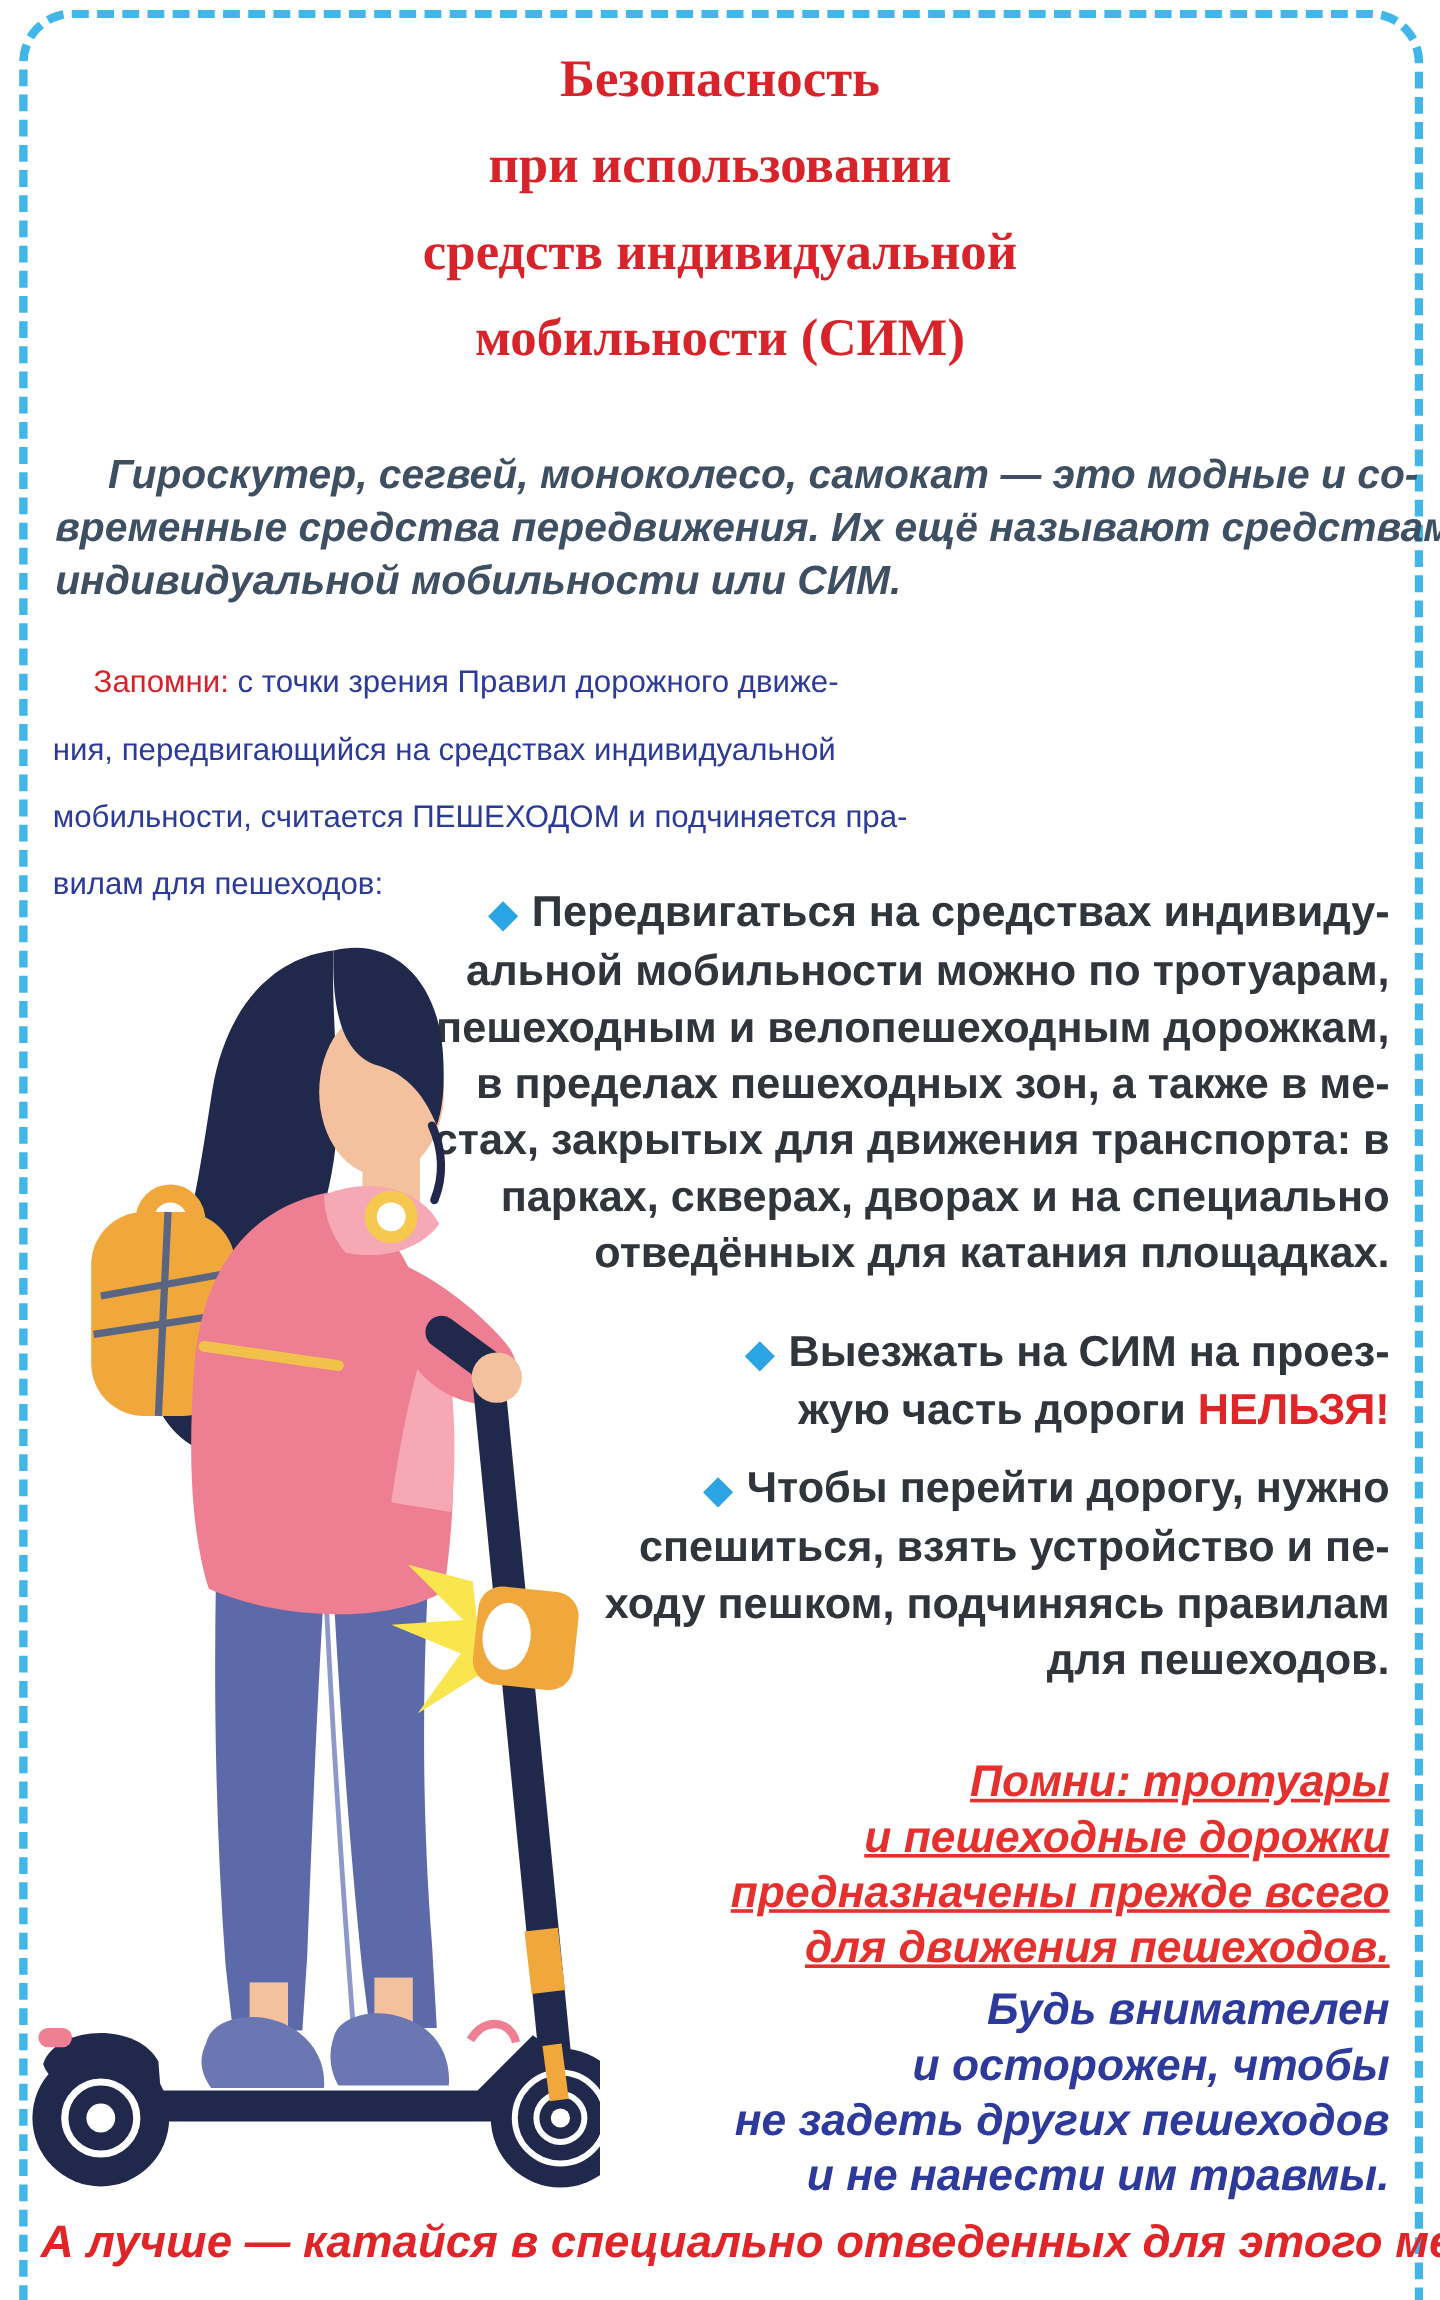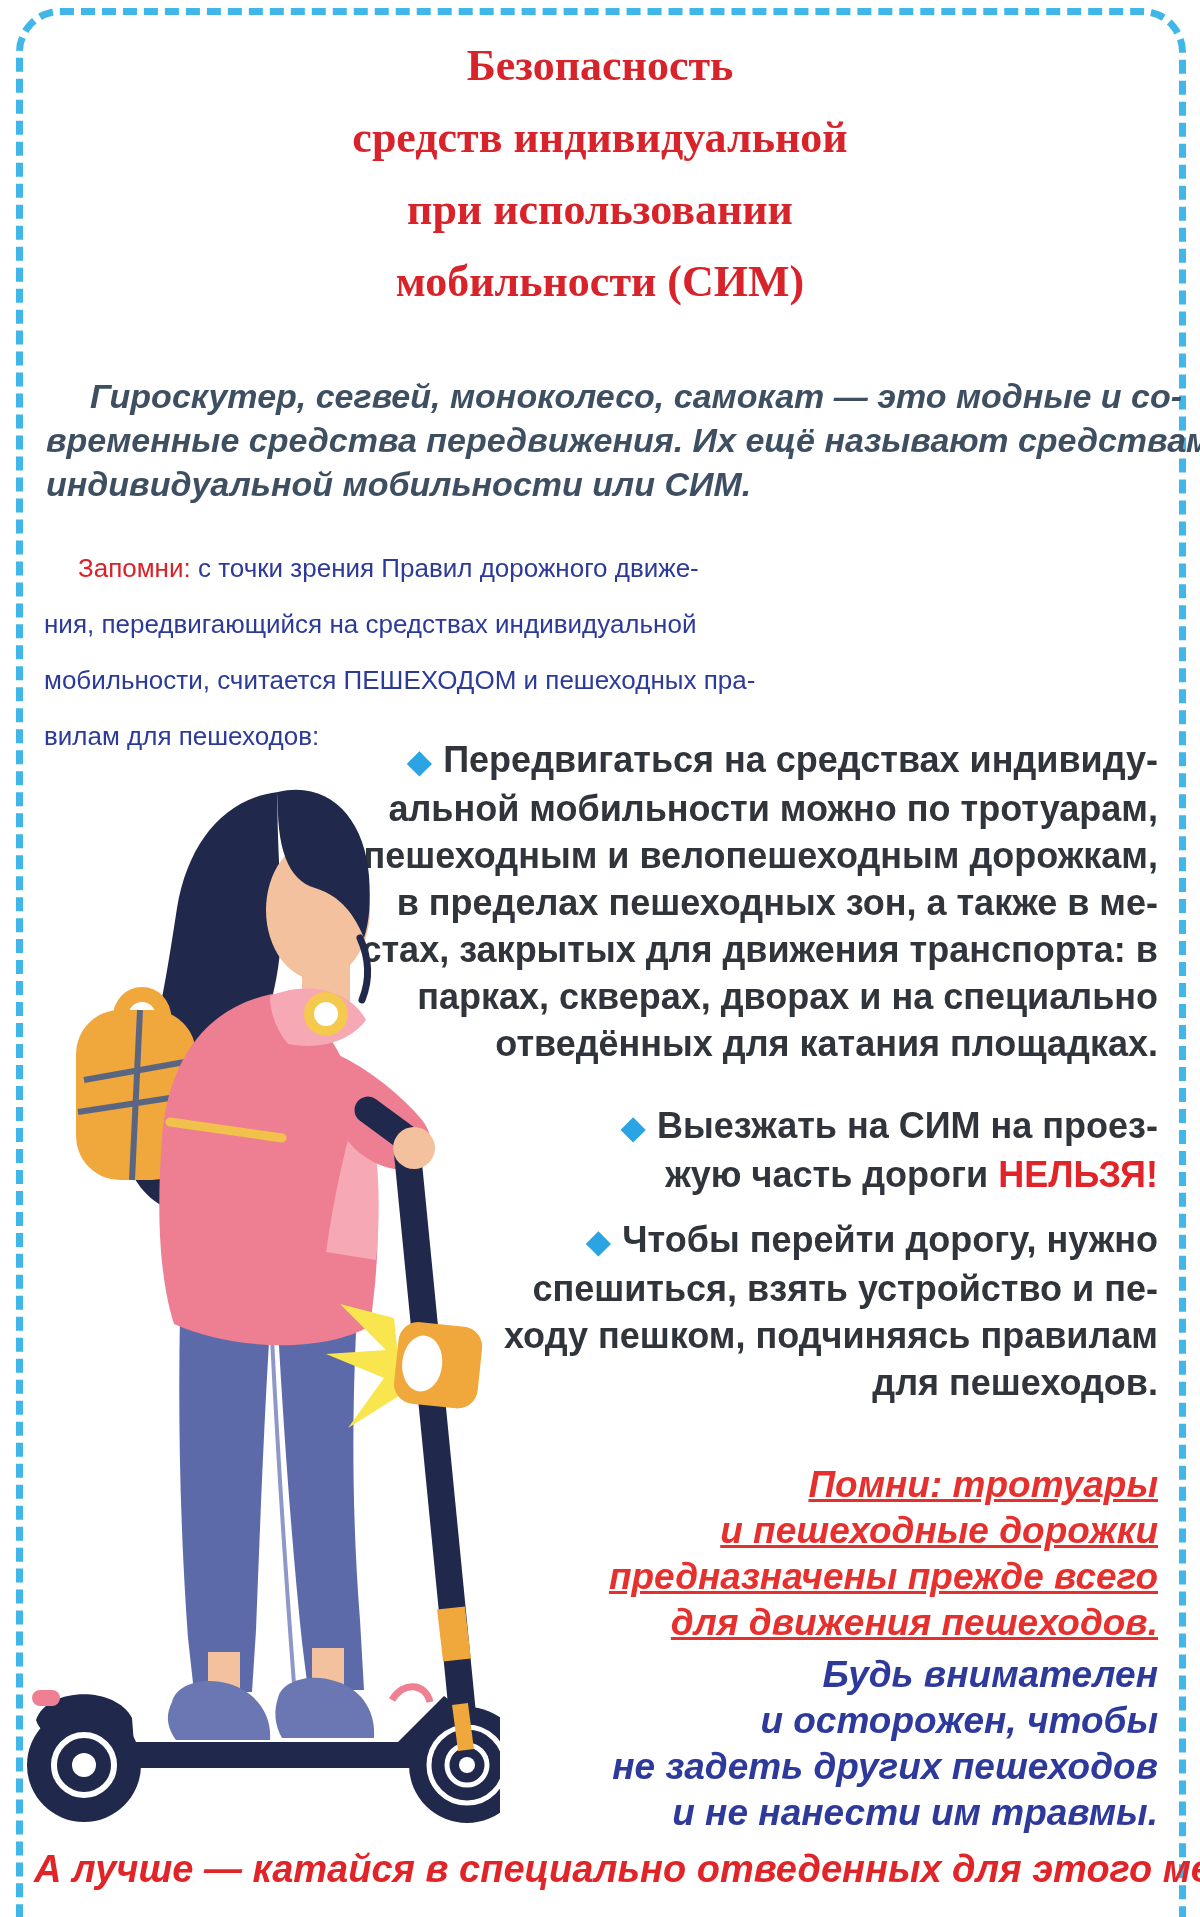--- a/index.html
+++ b/index.html
@@ -52,35 +52,35 @@
   }
   .illustration{position:absolute;left:20px;top:758px;width:480px;height:1070px;}
 </style>
 </head>
 <body>
 
 <div class="dashed-border"></div>
 
 <div class="title">
   <div class="line">Безопасность</div>
+  <div class="line">при использовании</div>
   <div class="line">средств индивидуальной</div>
-  <div class="line">при использовании</div>
   <div class="line">мобильности (СИМ)</div>
 </div>
 
 <div class="intro">
   <div class="line first">Гироскутер, сегвей, моноколесо, самокат — это модные и со-</div>
   <div class="line">временные средства передвижения. Их ещё называют средствами</div>
   <div class="line">индивидуальной мобильности или СИМ.</div>
 </div>
 
 <div class="remember">
   <div class="line first"><span class="lead">Запомни: </span><span>с точки зрения Правил дорожного движе-</span></div>
   <div class="line">ния, передвигающийся на средствах индивидуальной</div>
-  <div class="line">мобильности, считается ПЕШЕХОДОМ и пешеходных пра-</div>
+  <div class="line">мобильности, считается ПЕШЕХОДОМ и подчиняется пра-</div>
   <div class="line">вилам для пешеходов:</div>
 </div>
 
 <div class="bullet b1">
   <div class="line"><span class="diamond">◆</span><span>Передвигаться на средствах индивиду-</span></div>
   <div class="line">альной мобильности можно по тротуарам,</div>
   <div class="line">пешеходным и велопешеходным дорожкам,</div>
   <div class="line">в пределах пешеходных зон, а также в ме-</div>
   <div class="line">стах, закрытых для движения транспорта: в</div>
   <div class="line">парках, скверах, дворах и на специально</div>

